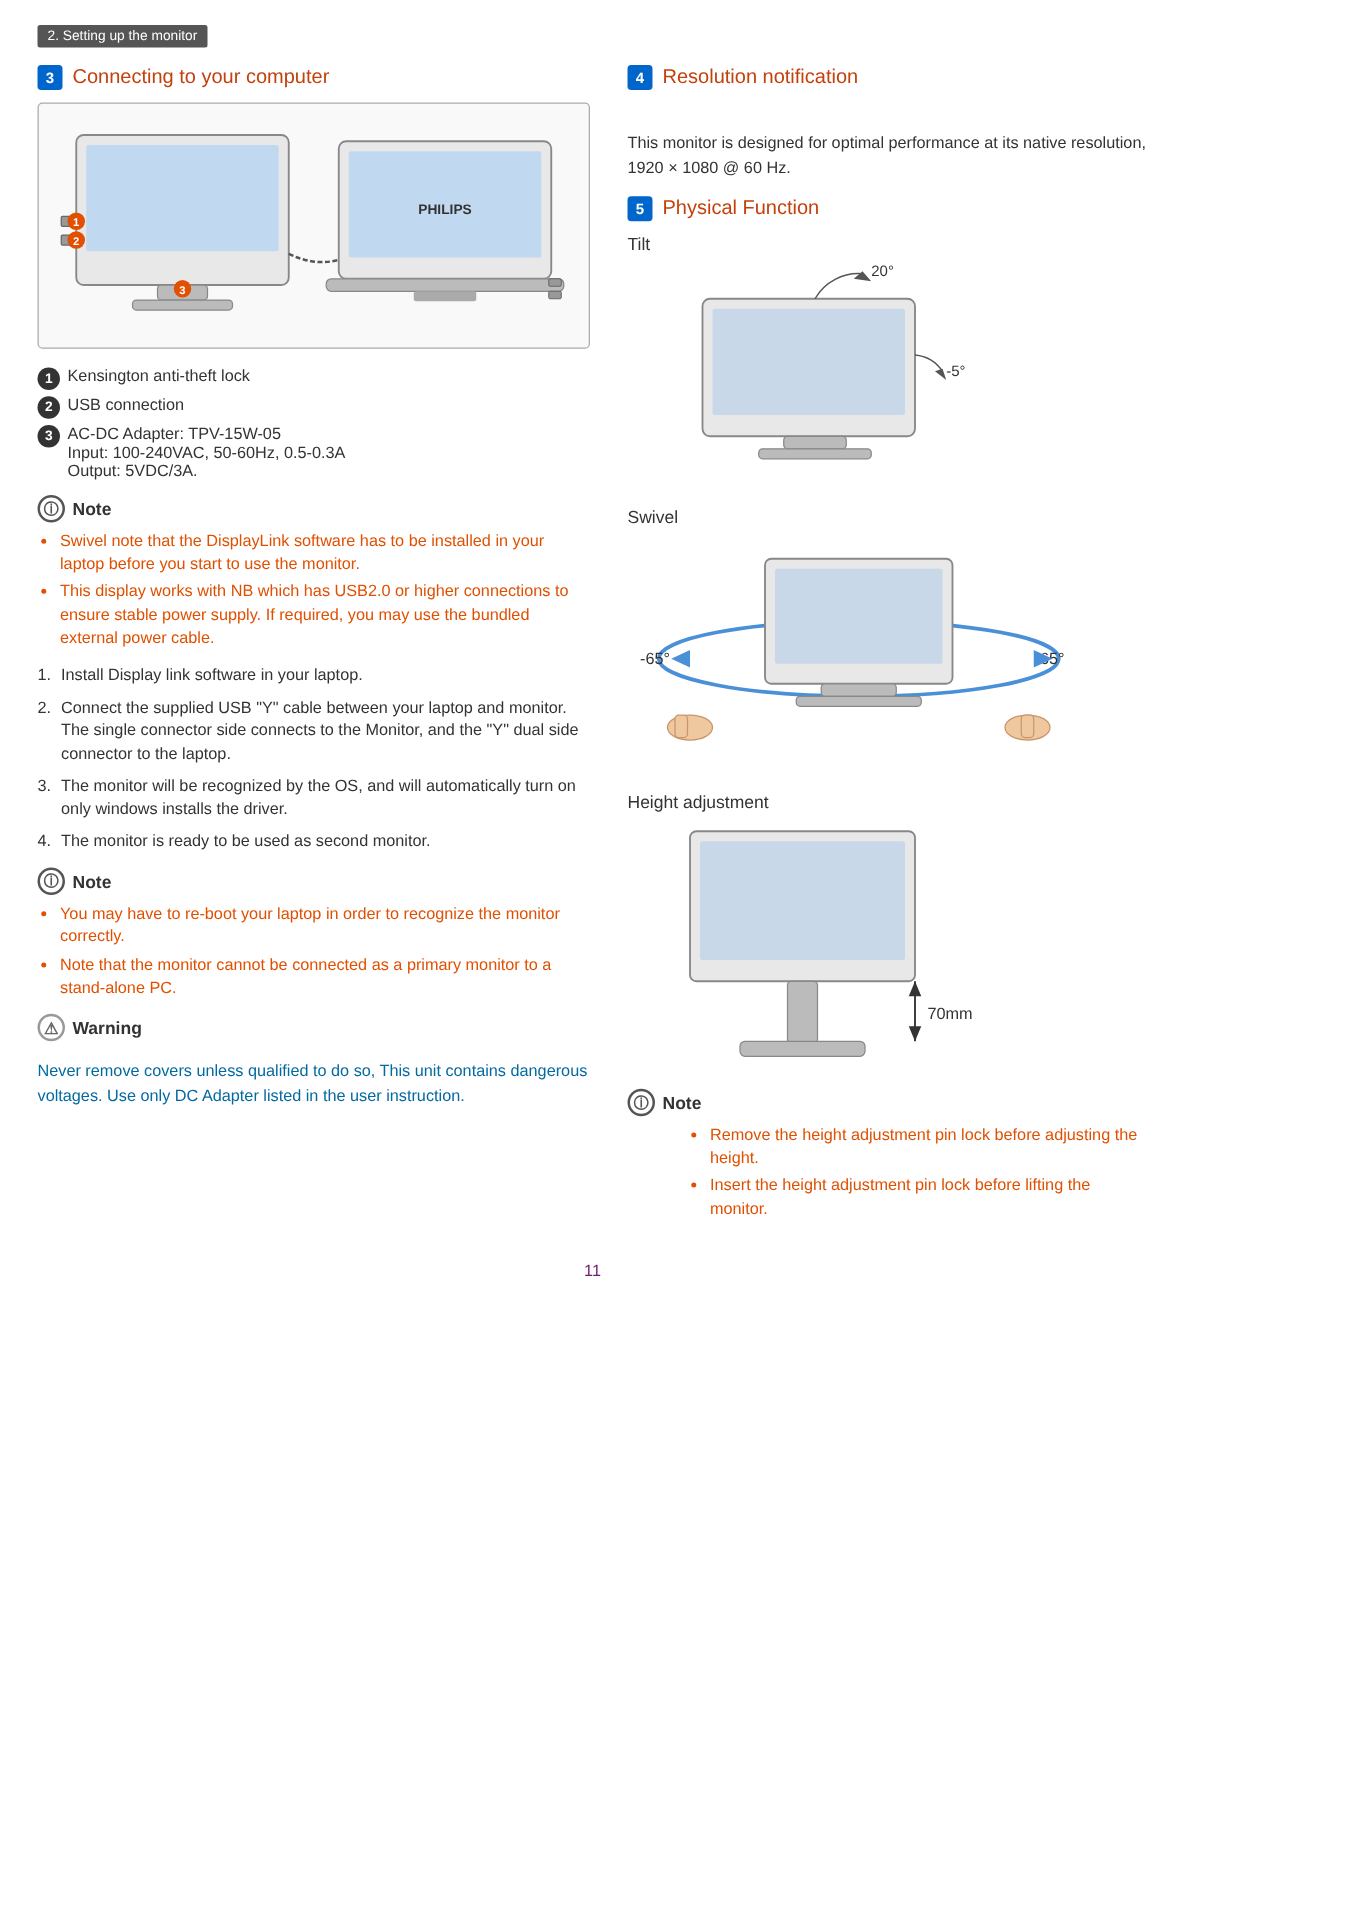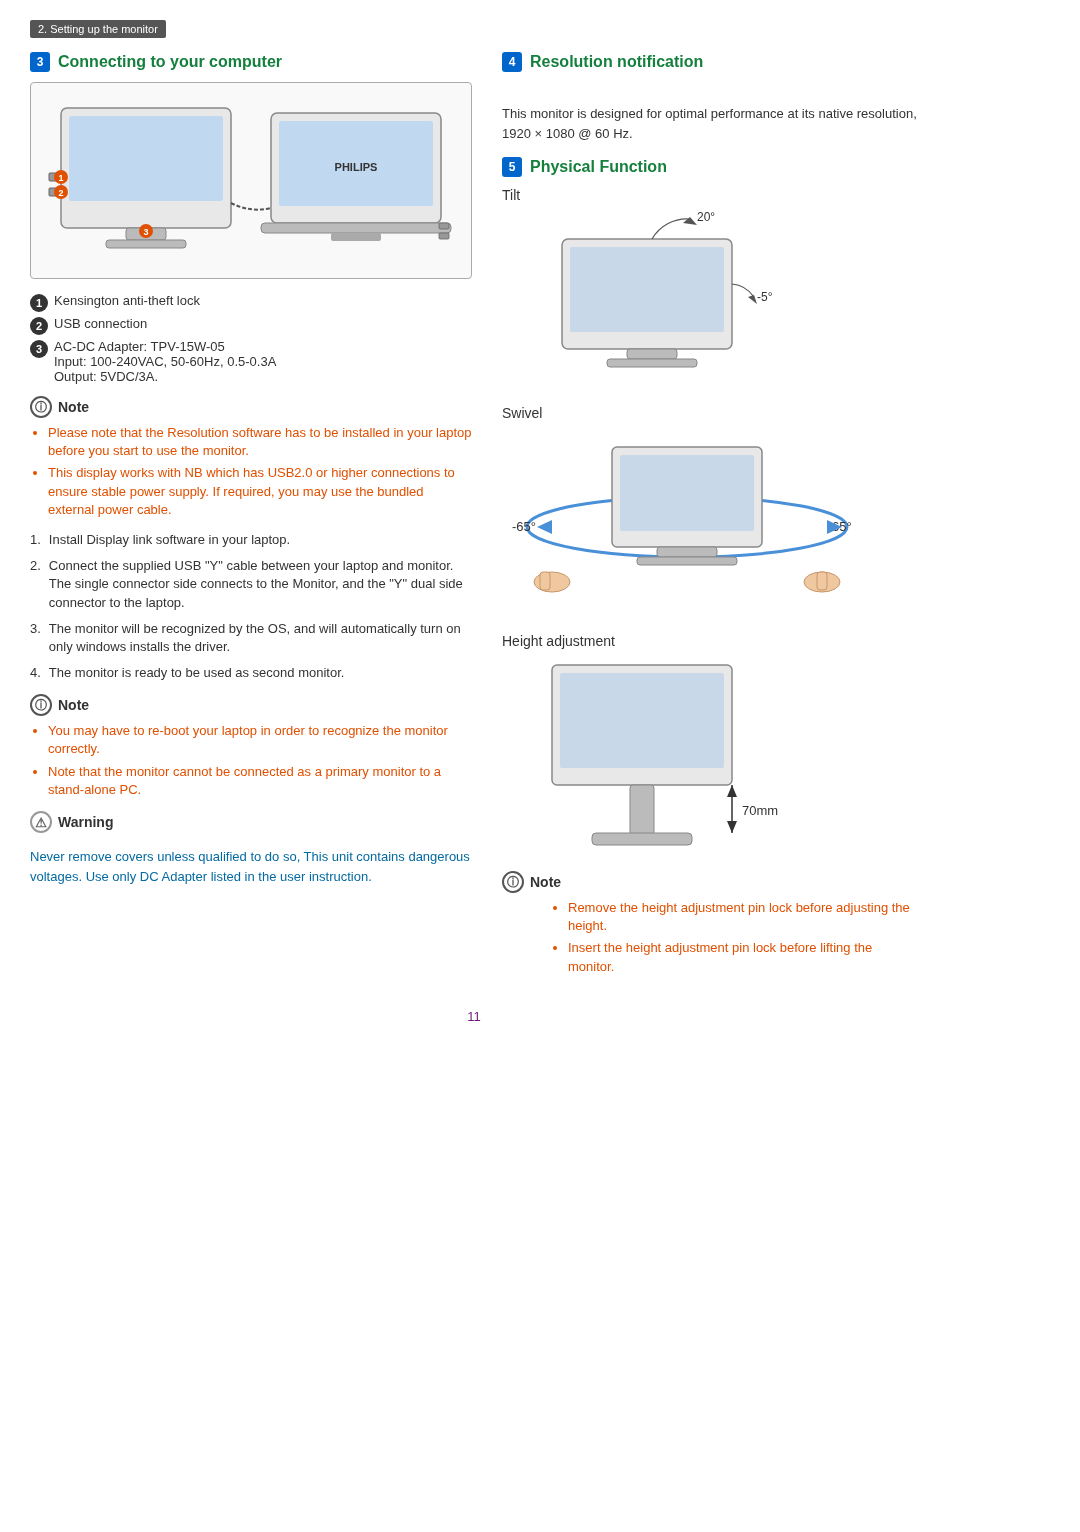--- a/index.html
+++ b/index.html
@@ -53,22 +53,22 @@
       width: 20px;
       height: 20px;
       border-radius: 3px;
       display: flex;
       align-items: center;
       justify-content: center;
       flex-shrink: 0;
     }
     .section-title {
       font-size: 16px;
-      font-weight: bold;
-      color: #15803d;
+      font-weight: normal;
+      color: #c2410c;
     }
     
     .monitor-illustration {
       border: 1.5px solid #aaa;
       border-radius: 4px;
       padding: 10px;
       margin-bottom: 14px;
       background: #f9f9f9;
       min-height: 180px;
       display: flex;
@@ -279,21 +279,21 @@
 Input: 100-240VAC, 50-60Hz, 0.5-0.3A
 Output: 5VDC/3A.</span>
       </div>
 
       <div class="note-box">
         <div class="note-header">
           <div class="note-icon">ⓘ</div>
           <span>Note</span>
         </div>
         <ul class="note-list">
-          <li>Please note that the Resolution software has to be installed in your laptop before you start to use the monitor.</li>
+          <li>Swivel note that the DisplayLink software has to be installed in your laptop before you start to use the monitor.</li>
           <li>This display works with NB which has USB2.0 or higher connections to ensure stable power supply. If required, you may use the bundled external power cable.</li>
         </ul>
       </div>
 
       <ol class="steps-list">
         <li>
           <span class="step-num">1.</span>
           <span>Install Display link software in your laptop.</span>
         </li>
         <li>

